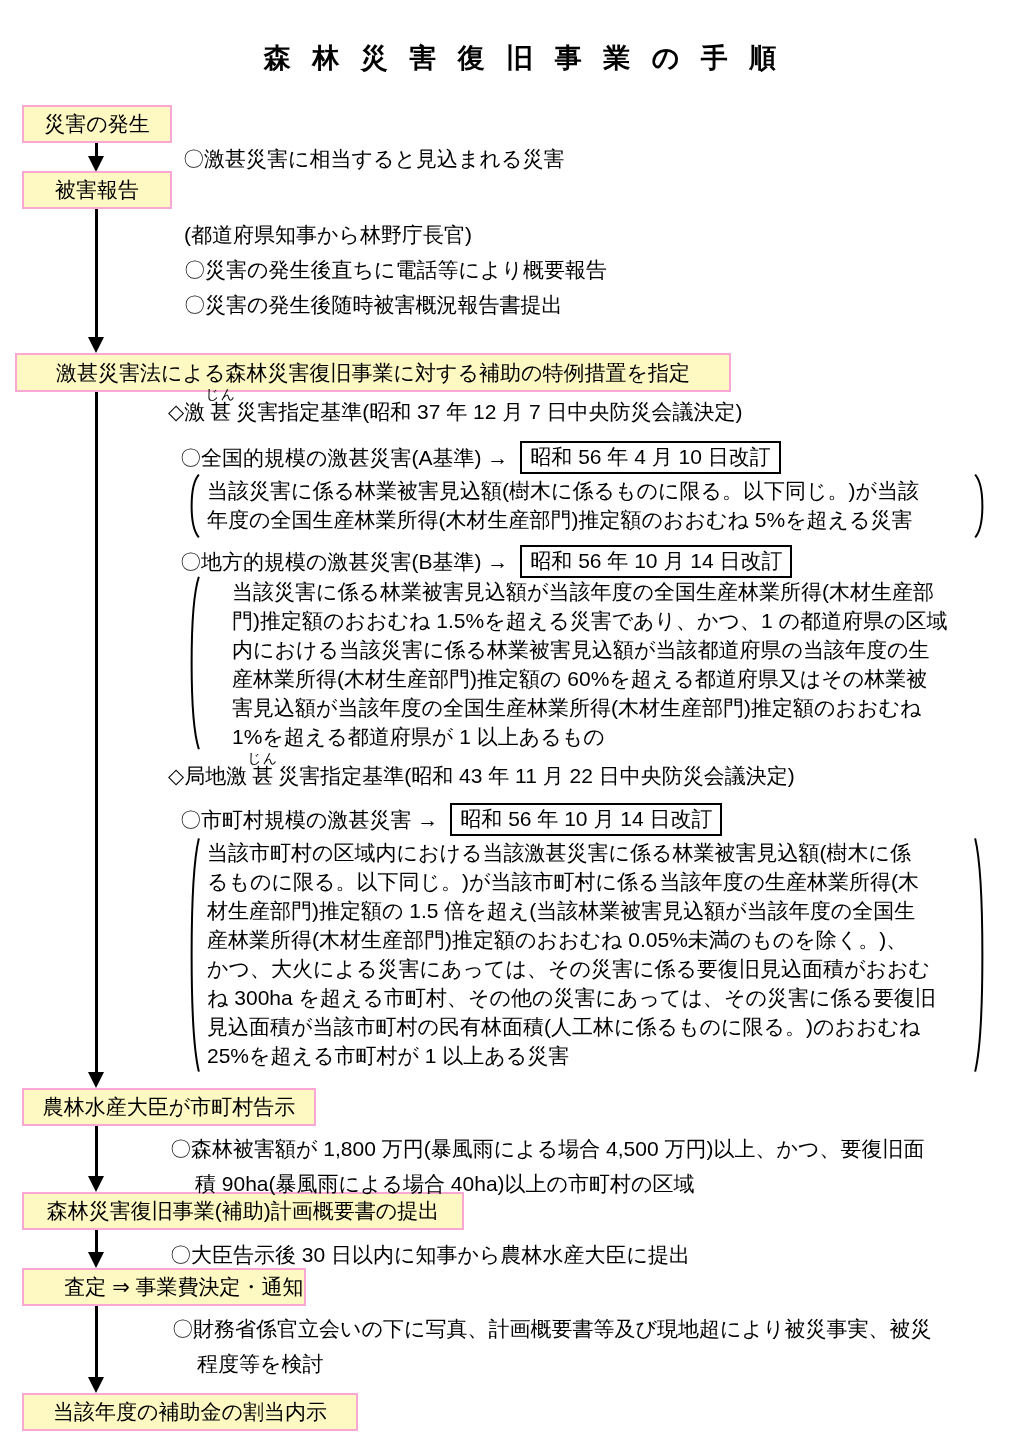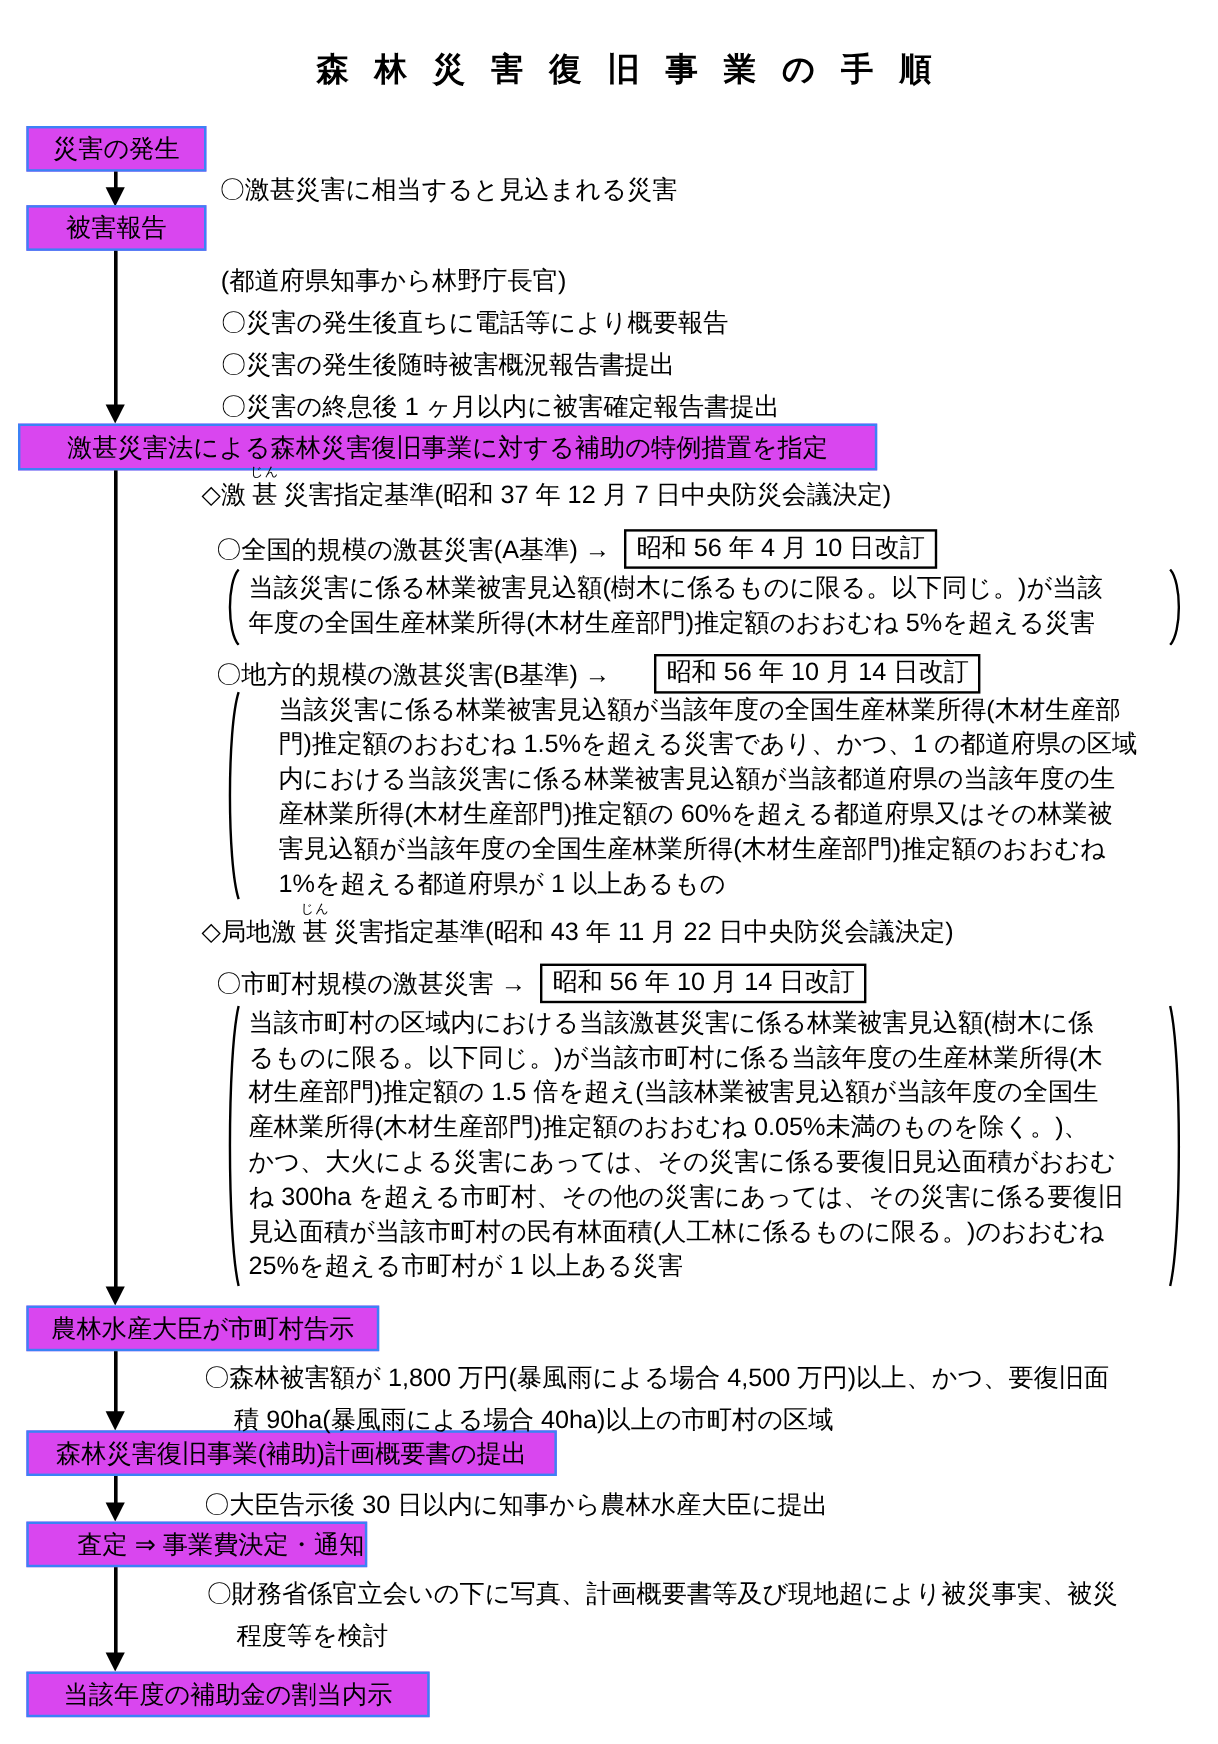--- a/index.html
+++ b/index.html
@@ -23,22 +23,22 @@
     top: 24px;
     width: 100%;
     margin: 16px;
     text-align: center;
     font-size: 27px;
     font-weight: 700;
     letter-spacing: 7px;
   }
   .fbox {
     position: absolute;
-    border: 2px solid #3b82f6;
-    background: #d946ef;
+    border: 2px solid #f9a8d4;
+    background: #fef9c3;
     display: flex;
     align-items: center;
     justify-content: center;
     box-sizing: border-box;
     white-space: nowrap;
   }
   .arrow {
     position: absolute;
     left: 95px;
     width: 3px;
@@ -70,21 +70,21 @@
   .furi-wrap {
     position: relative;
     display: inline-block;
     margin: 0 5px;
   }
   .furi {
     position: absolute;
     top: -12px;
     left: 50%;
     transform: translateX(-50%);
-    font-size: 11px;
+    font-size: 14px;
     letter-spacing: 1px;
     white-space: nowrap;
     font-family: Liberation Mono, monospace;
   }
   .crit-line {
     position: absolute;
     display: flex;
     align-items: center;
     white-space: nowrap;
   }
@@ -156,21 +156,20 @@
   <div class="fbox" style="left:22px; top:1393px; width:336px; height:38px;">
     <span>当該年度の補助金の割当内示</span>
   </div>
 
   <div class="note" style="left:183px; top:141px;">〇激甚災害に相当すると見込まれる災害</div>
 
   <div class="note" style="left:184px; top:217px;">
     <div>(都道府県知事から林野庁長官)</div>
     <div>〇災害の発生後直ちに電話等により概要報告</div>
     <div>〇災害の発生後随時被害概況報告書提出</div>
-    <div>〇災害の終息後 1 ヶ月以内に被害確定報告書提出</div>
   </div>
 
   <div class="crit-heading" style="left:168px; top:398px;">
     <span>◇激</span>
     <span class="furi-wrap">
       <span class="furi">じん</span>
       <span>甚</span>
     </span>
     <span>災害指定基準(昭和 37 年 12 月 7 日中央防災会議決定)</span>
   </div>
@@ -184,21 +183,21 @@
     <svg class="paren" viewBox="0 0 14 100" preserveAspectRatio="none">
       <path d="M 12 1 C 3 18, 3 82, 12 99" fill="none" stroke="#000" stroke-width="2" vector-effect="non-scaling-stroke"></path>
     </svg>
     <div class="bracket-text" style="width:760px;">当該災害に係る林業被害見込額(樹木に係るものに限る。以下同じ。)が当該
 年度の全国生産林業所得(木材生産部門)推定額のおおむね 5%を超える災害</div>
     <svg class="paren" viewBox="0 0 14 100" preserveAspectRatio="none">
       <path d="M 2 1 C 11 18, 11 82, 2 99" fill="none" stroke="#000" stroke-width="2" vector-effect="non-scaling-stroke"></path>
     </svg>
   </div>
 
-  <div class="crit-line" style="left:180px; top:545px;gap:25px;">
+  <div class="crit-line" style="left:180px; top:545px;">
     <span>〇地方的規模の激甚災害(B基準) →</span>
     <span class="rev-box">昭和 56 年 10 月 14 日改訂</span>
   </div>
 
   <div class="bracket" style="left:186px; top:575px; height:176px;gap:25px;">
     <svg class="paren" viewBox="0 0 14 100" preserveAspectRatio="none">
       <path d="M 12 1 C 3 18, 3 82, 12 99" fill="none" stroke="#000" stroke-width="2" vector-effect="non-scaling-stroke"></path>
     </svg>
     <div class="bracket-text" style="width:760px;">当該災害に係る林業被害見込額が当該年度の全国生産林業所得(木材生産部
 門)推定額のおおむね 1.5%を超える災害であり、かつ、1 の都道府県の区域

